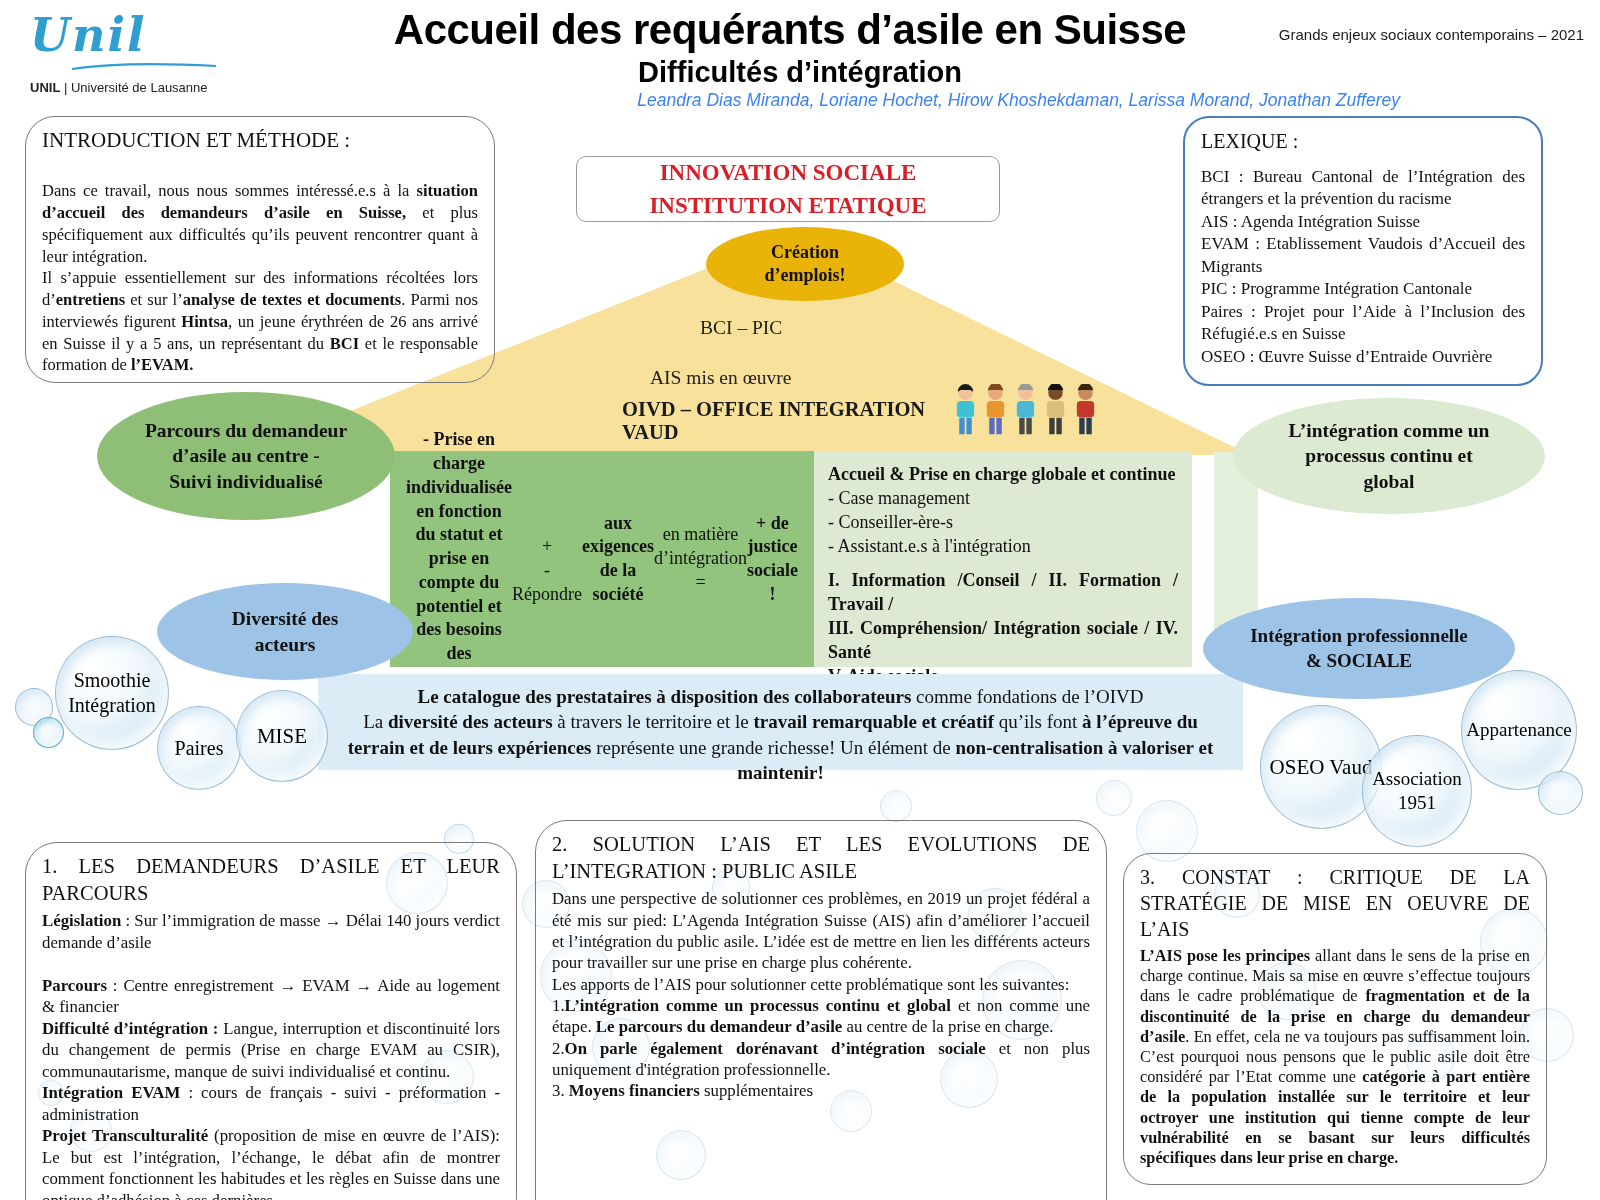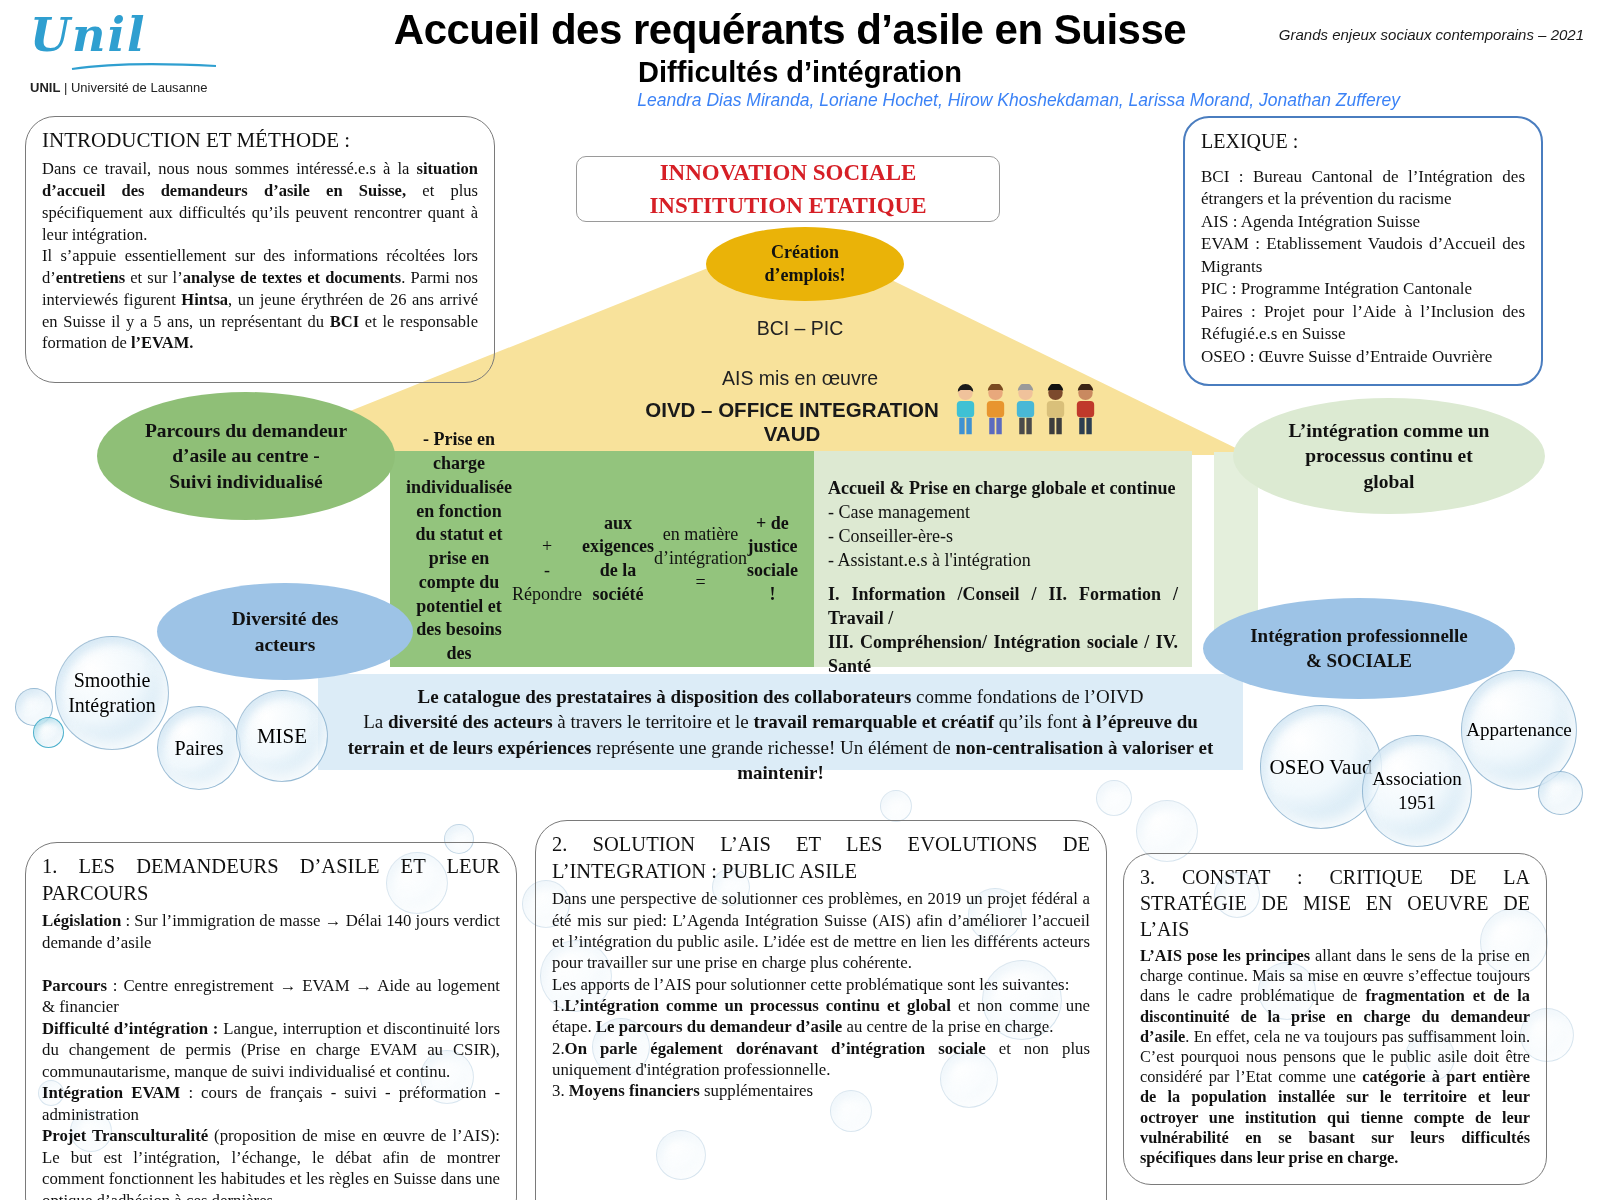--- a/index.html
+++ b/index.html
@@ -22,21 +22,21 @@
     text-align:center; color:#000; letter-spacing:-0.5px;
   }
   .sub-title {
     font-family:"Liberation Sans", sans-serif; font-weight:bold; font-size:29px;
     text-align:center; color:#000;
   }
   .authors {
     font-family:"Liberation Sans", sans-serif; font-style:italic; font-size:17.5px;
     text-align:right; color:#3b82f6;
   }
-  .course { font-family:"Liberation Sans", sans-serif; font-size:15px; color:#1a1a1a;font-style:italic; }
+  .course { font-family:"Liberation Sans", sans-serif; font-size:15px; color:#1a1a1a; }
 
   
   .rbox { border:1.5px solid #7a7a7a; border-radius:32px; background:transparent; padding:10px 16px; z-index:3; }
   .rbox h2 { font-size:20.5px; font-weight:normal; text-align:justify; line-height:1.3; }
   .rbox .body { margin-top:10px; font-size:16.5px; line-height:1.32; text-align:justify; white-space:pre-line; }
   .b { font-weight:bold; }
 
   #lexique { border:2px solid #4a7dbf; border-radius:26px; }
   #lexique .body { font-size:17px; line-height:1.32; margin-top:12px; }
 
@@ -54,29 +54,29 @@
 
   .ellipse {
     border-radius:50%; display:flex; align-items:center; justify-content:center;
     text-align:center; font-weight:bold; white-space:pre-line; z-index:3; line-height:1.3;
   }
   .el-yellow { background:#eab308; font-size:18px; }
   .el-green  { background:#8fbf77; font-size:19.5px; }
   .el-pale   { background:#dcead2; font-size:19.5px; }
   .el-blue   { background:#9dc3e6; font-size:19.5px; }
 
-  .roof-label { font-family:Liberation Sans, sans-serif; font-size:19.5px; color:#222; text-align:center; z-index:3; }
+  .roof-label { font-family:Liberation Serif, serif; font-size:19.5px; color:#222; z-index:3; }
   .roof-label.big { font-weight:bold; font-size:20.5px; color:#1a1a1a; }
 
   .wall { z-index:2; }
   #wall-left {
     background:#93c47d; display:flex; align-items:center; justify-content:center;
     text-align:center; font-size:18px; line-height:1.32; padding:12px 18px; white-space:pre-line;
   }
-  #wall-right { background:#dde9d2; padding:26px 14px; font-size:18px; line-height:1.33; }
+  #wall-right { background:#dde9d2; padding:12px 14px; font-size:18px; line-height:1.33; }
   #wall-right .domains { margin-top:10px; text-align:justify; white-space:pre-line; }
   #wall-right .top { white-space:pre-line; }
 
   #banner {
     background:#dcecf7; z-index:2; text-align:center; font-size:19px; line-height:1.33;
     padding:10px 24px 0 24px; white-space:pre-line;
   }
 
   
   .bubble {
@@ -130,21 +130,21 @@
     <div class="unil-caption" style="margin-top:4px"><span class="b">UNIL</span><span> | Université de Lausanne</span></div>
   </div>
 
   <div class="abs main-title" style="left:250px;right:270px;top:6px;z-index:5">Accueil des requérants d’asile en Suisse</div>
   <div class="abs course" style="right:16px;top:26px;z-index:5">Grands enjeux sociaux contemporains –  2021</div>
   <div class="abs sub-title" style="left:330px;right:330px;top:56px;z-index:5">Difficultés d’intégration</div>
   <div class="abs authors" style="left:200px;right:200px;top:90px;z-index:5">Leandra Dias Miranda, Loriane Hochet, Hirow Khoshekdaman, Larissa Morand, Jonathan Zufferey</div>
 
   <div class="abs rbox" id="intro" style="left:25px;top:116px;width:470px;height:267px;border-radius:30px">
     <h2 style="font-size:21px;text-align:left">INTRODUCTION ET MÉTHODE :</h2>
-    <div class="body" style="margin-top:4px"><span>Dans ce travail, nous nous sommes intéressé.e.s à la </span><span class="b">situation d’accueil des demandeurs d’asile en Suisse,</span><span> et plus spécifiquement aux difficultés qu’ils peuvent rencontrer quant à leur intégration.
+    <div class="body" style="margin-top:26px"><span>Dans ce travail, nous nous sommes intéressé.e.s à la </span><span class="b">situation d’accueil des demandeurs d’asile en Suisse,</span><span> et plus spécifiquement aux difficultés qu’ils peuvent rencontrer quant à leur intégration.
 Il s’appuie essentiellement sur des informations récoltées lors d’</span><span class="b">entretiens</span><span> et sur l’</span><span class="b">analyse de textes et documents</span><span>. Parmi nos interviewés figurent </span><span class="b">Hintsa</span><span>, un jeune érythréen de 26 ans arrivé en Suisse il y a 5 ans, un représentant du </span><span class="b">BCI</span><span> et le responsable formation de </span><span class="b">l’EVAM.</span></div>
   </div>
 
   <div class="abs rbox" id="lexique" style="left:1183px;top:116px;width:360px;height:270px">
     <h2 style="font-size:20px;text-align:left">LEXIQUE :</h2>
     <div class="body">BCI : Bureau Cantonal de l’Intégration des étrangers et la prévention du racisme
 AIS : Agenda Intégration Suisse
 EVAM : Etablissement Vaudois d’Accueil des Migrants
 PIC : Programme Intégration Cantonale
 Paires : Projet pour l’Aide à l’Inclusion des Réfugié.e.s en Suisse

